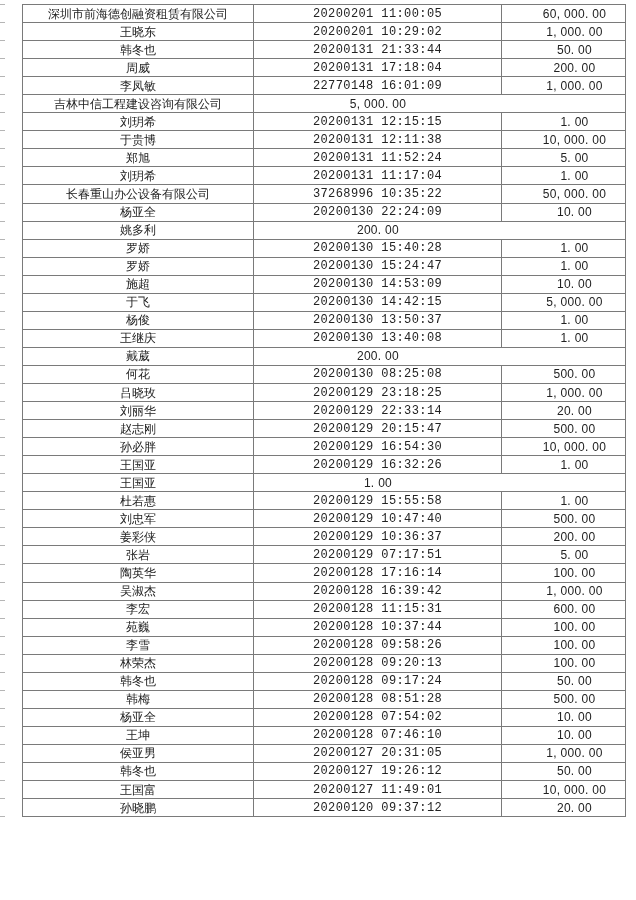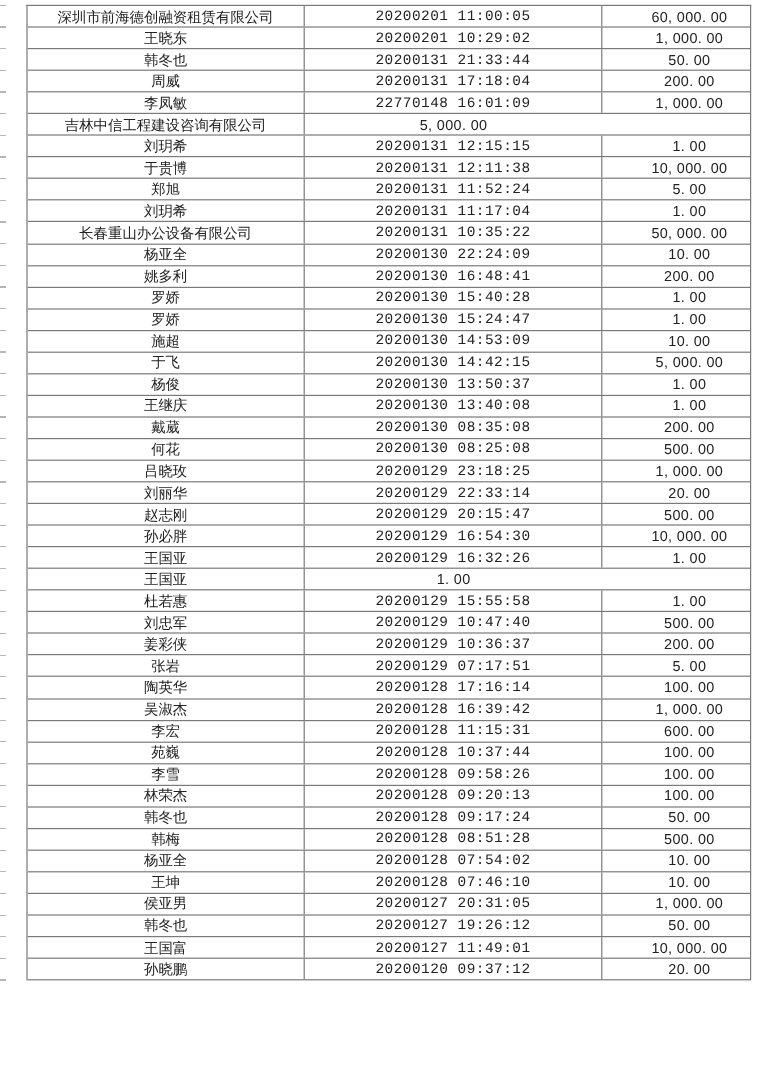--- a/index.html
+++ b/index.html
@@ -102,31 +102,30 @@
         <div class="cell datetime">20200131 11:52:24</div>
         <div class="cell amount">5. 00</div>
       </div>
       <div class="row">
         <div class="cell name">刘玥希</div>
         <div class="cell datetime">20200131 11:17:04</div>
         <div class="cell amount">1. 00</div>
       </div>
       <div class="row">
         <div class="cell name">长春重山办公设备有限公司</div>
-        <div class="cell datetime">20200131 10:35:22</div>
+        <div class="cell datetime">37268996 10:35:22</div>
         <div class="cell amount">50, 000. 00</div>
       </div>
       <div class="row">
         <div class="cell name">杨亚全</div>
         <div class="cell datetime">20200130 22:24:09</div>
         <div class="cell amount">10. 00</div>
       </div>
       <div class="row">
         <div class="cell name">姚多利</div>
-        <div class="cell datetime">20200130 16:48:41</div>
         <div class="cell amount">200. 00</div>
       </div>
       <div class="row">
         <div class="cell name">罗娇</div>
         <div class="cell datetime">20200130 15:40:28</div>
         <div class="cell amount">1. 00</div>
       </div>
       <div class="row">
         <div class="cell name">罗娇</div>
         <div class="cell datetime">20200130 15:24:47</div>
@@ -147,21 +146,20 @@
         <div class="cell datetime">20200130 13:50:37</div>
         <div class="cell amount">1. 00</div>
       </div>
       <div class="row">
         <div class="cell name">王继庆</div>
         <div class="cell datetime">20200130 13:40:08</div>
         <div class="cell amount">1. 00</div>
       </div>
       <div class="row">
         <div class="cell name">戴葳</div>
-        <div class="cell datetime">20200130 08:35:08</div>
         <div class="cell amount">200. 00</div>
       </div>
       <div class="row">
         <div class="cell name">何花</div>
         <div class="cell datetime">20200130 08:25:08</div>
         <div class="cell amount">500. 00</div>
       </div>
       <div class="row">
         <div class="cell name">吕晓玫</div>
         <div class="cell datetime">20200129 23:18:25</div>

